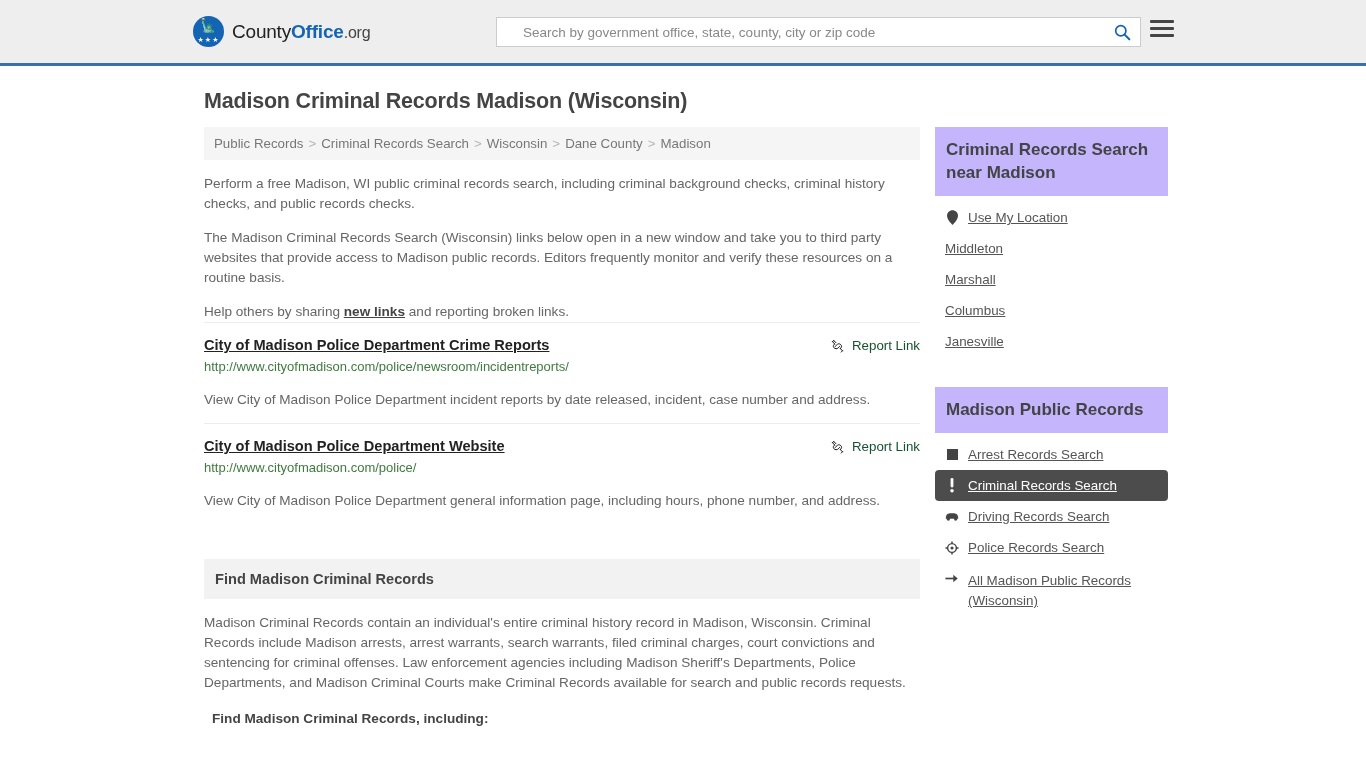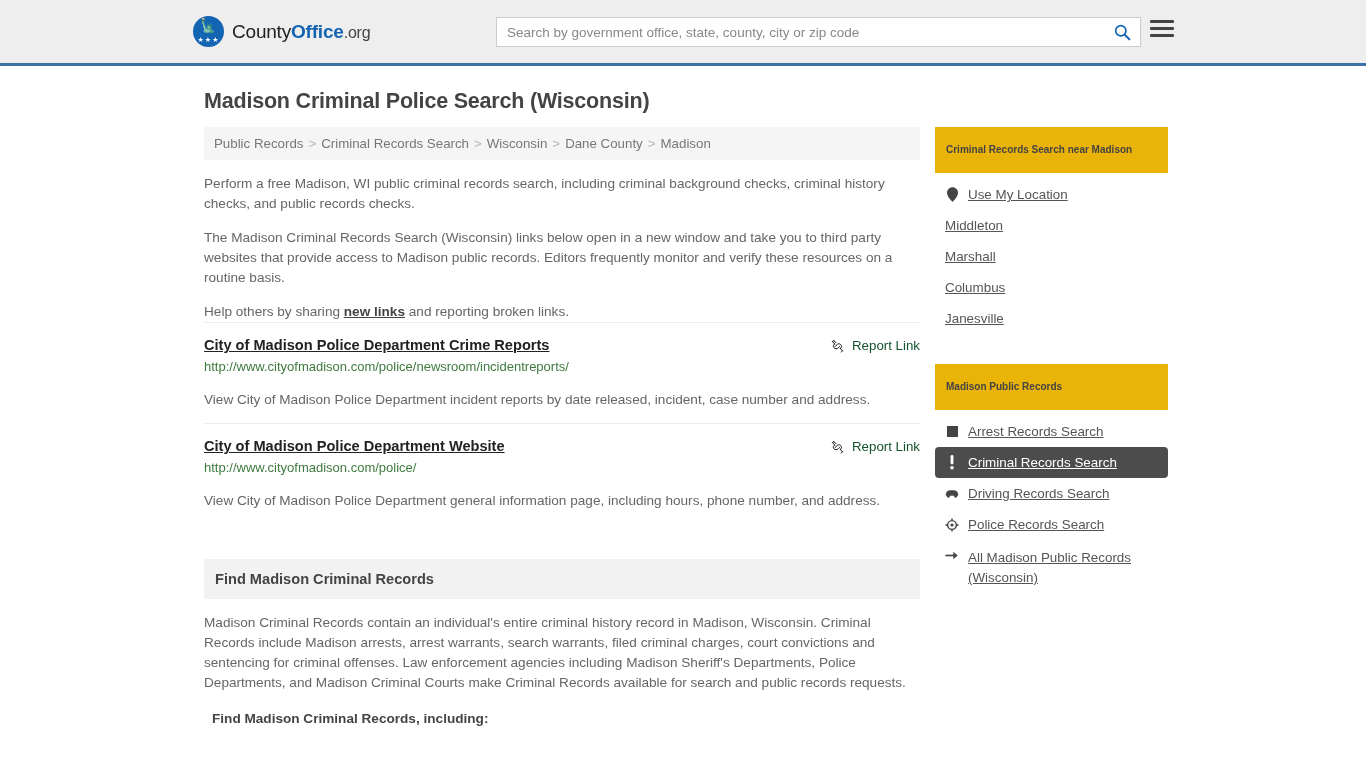--- a/index.html
+++ b/index.html
@@ -68,20 +68,21 @@
   .search-wrap {
     position: absolute;
     left: 496px;
     top: 17px;
     width: 645px;
     height: 30px;
     background: #ffffff;
     border: 1px solid #cccccc;
     display: flex;
     align-items: center;
+    padding-left: 16px;
   }
   .search-input {
     flex: 1;
     border: none;
     outline: none;
     background: transparent;
     font-family: "Liberation Sans", sans-serif;
     font-size: 13.5px;
     color: #333333;
     padding: 0 10px;
@@ -213,23 +214,23 @@
   .section-body p.bold-line {
     font-weight: bold;
     color: #444444;
     margin-top: 16px;
     margin-left: 8px;
   }
 
   
   .side-panel { margin-bottom: 6px; }
   .side-head {
-    background: #eab308;
+    background: #c4b5fd;
     padding: 11px 11px 12px 11px;
-    font-size: 10px;
+    font-size: 17px;
     font-weight: bold;
     color: #444444;
     line-height: 23px;
   }
   .side-links { padding-top: 6px; }
   .side-item {
     display: flex;
     align-items: center;
     gap: 9px;
     padding: 8px 10px;
@@ -284,21 +285,21 @@
   </div>
 
   <div class="hamburger">
     <span></span>
     <span></span>
     <span></span>
   </div>
 </div>
 
 <div class="page">
-  <h1 class="page-title">Madison Criminal Police Search (Wisconsin)</h1>
+  <h1 class="page-title">Madison Criminal Records Madison (Wisconsin)</h1>
 
   <div class="columns">
 
     <div class="main-col">
 
       <div class="breadcrumb">
         <a>Public Records</a><span class="sep">&gt;</span><a>Criminal Records Search</a><span class="sep">&gt;</span><a>Wisconsin</a><span class="sep">&gt;</span><a>Dane County</a><span class="sep">&gt;</span><a>Madison</a>
       </div>
 
       <div class="intro">

